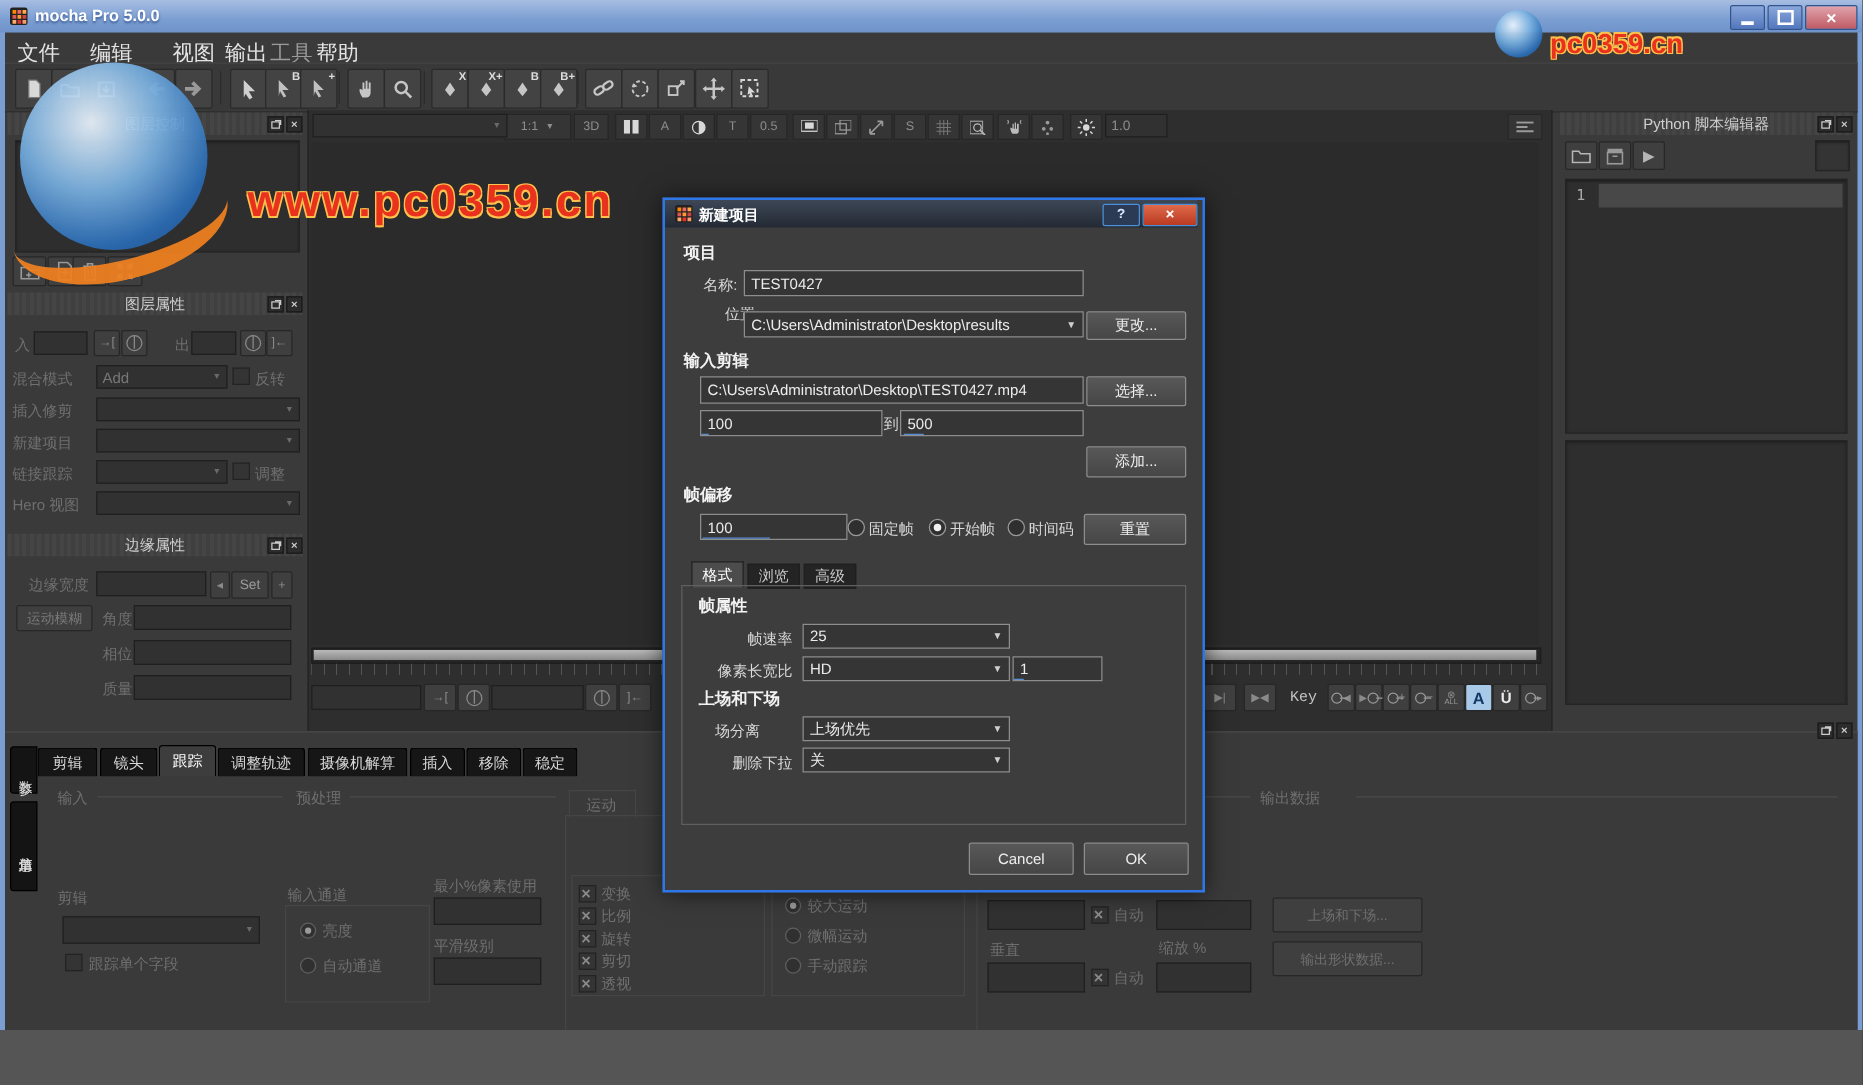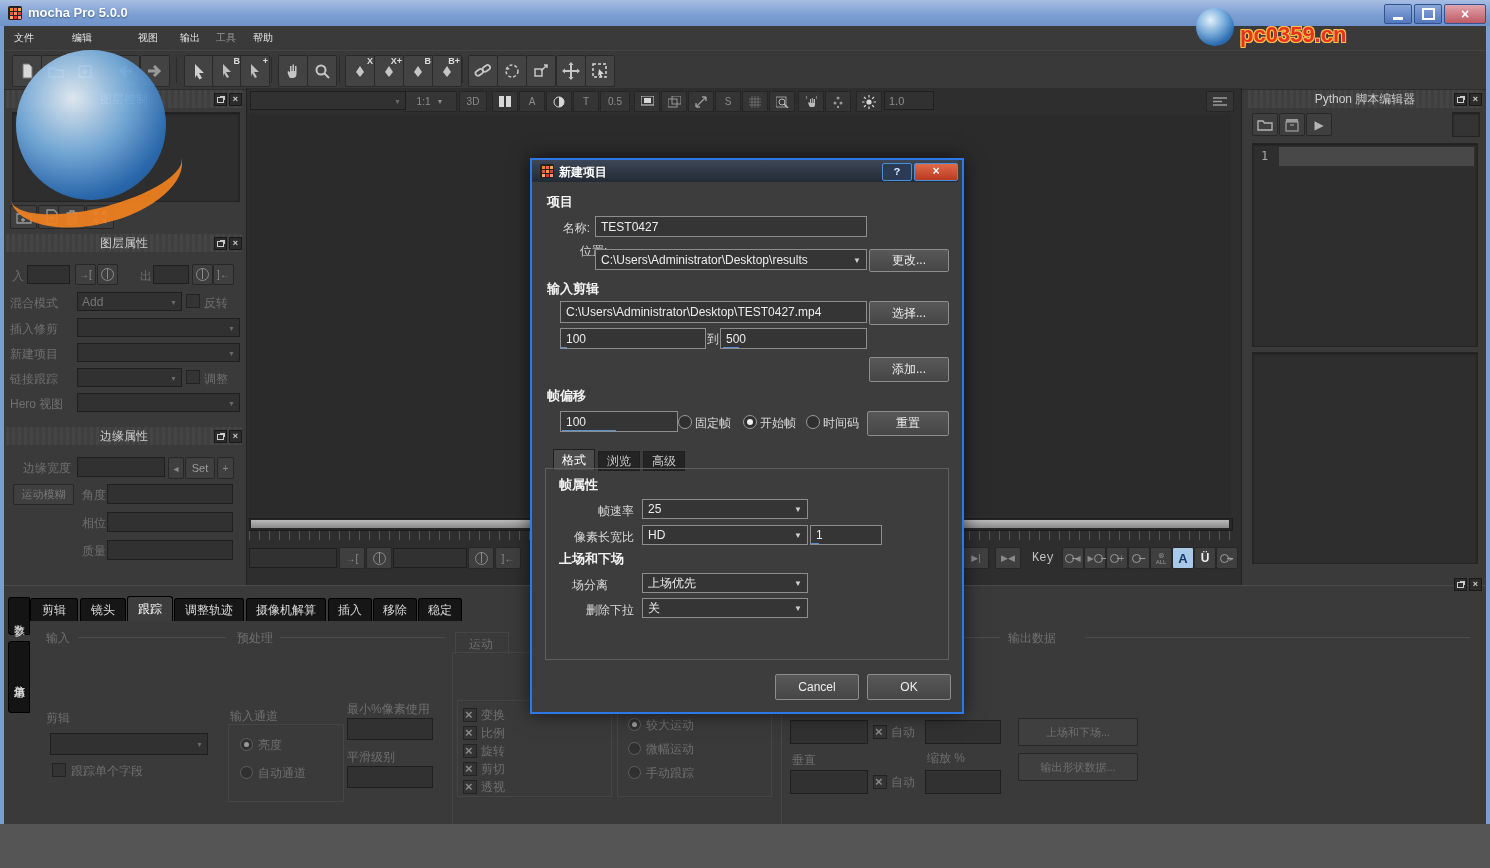--- a/index.html
+++ b/index.html
@@ -12,21 +12,21 @@
   .app-ico::after{content:"";position:absolute;left:2px;top:2px;width:3px;height:3px;background:#f80;
     box-shadow:4px 0 #e66,8px 0 #fa4,0 4px #d55,4px 4px #f93,8px 4px #c44,0 8px #fa6,4px 8px #d33,8px 8px #f96;}
   .wbtn{position:absolute;top:4px;height:18px;border:1px solid #31548f;border-radius:2px;display:flex;align-items:center;justify-content:center;}
   .wbtn.blue{background:linear-gradient(#8aa7da,#5377bd);}
   .wbtn.red{background:linear-gradient(#e0a3ab,#bf5b65);}
   .glyph-min{width:10px;height:3px;background:#fff;margin-top:8px;}
   .glyph-max{width:9px;height:8px;border:2px solid #fff;}
   .glyph-x{color:#fff;font-size:14px;font-weight:bold;line-height:1;}
   #client{position:absolute;left:4px;top:26px;width:1482px;height:836px;background:#3a3a3a;}
   
-  .menu-item{position:absolute;top:31px;color:#e4e4e4;font-size:10px;}
+  .menu-item{position:absolute;top:31px;color:#e4e4e4;font-size:17px;}
   #toolbar{position:absolute;left:4px;top:50px;width:1482px;height:38px;background:#393939;border-top:1px solid #444;border-bottom:1px solid #2c2c2c;}
   .tbtn{position:absolute;top:55px;width:28px;height:30px;background:#434343;border:1px solid #2a2a2a;border-radius:2px;display:flex;align-items:center;justify-content:center;color:#c5c5c5;}
   .tbtn svg{display:block;}
   .tbtn .sup{position:absolute;right:1px;top:0;font-size:9px;font-weight:bold;color:#ddd;}
   .tsep{position:absolute;top:57px;width:1px;height:26px;background:#2b2b2b;}
   
   .hdr{position:absolute;height:18px;background:repeating-linear-gradient(90deg,#454545 0 3px,#3f3f3f 3px 6px);display:flex;align-items:center;}
   .hdr .t{width:100%;text-align:center;color:#cfcfcf;font-size:12px;}
   .hicon{position:absolute;top:3px;width:11px;height:11px;background:#2c2c2c;border:1px solid #191919;color:#cfcfcf;font-size:9px;line-height:10px;text-align:center;}
   .hicon.float::after{content:"";position:absolute;left:2px;top:3px;width:5px;height:4px;border:1px solid #ccc;box-shadow:2px -2px 0 -1px #ccc;}
@@ -591,20 +591,21 @@
   <div class="sbtn" style="left:1018px;top:718px;width:118px;height:26px;font-size:11px;color:#6f6f6f;">
       <span>上场和下场...</span>
     </div>
   <div class="sbtn" style="left:1018px;top:753px;width:118px;height:26px;font-size:11px;color:#6f6f6f;">
       <span>输出形状数据...</span>
     </div>
 
   <div class="abs" style="left:4px;top:852px;width:1482px;height:10px;background:#343434;border-top:1px solid #2a2a2a;"></div>
 
   <div id="wm-logo"></div>
+  <span id="wm-url">www.pc0359.cn</span>
   <div id="wm-corner-logo"></div>
   <span id="wm-corner-text">pc0359.cn</span>
 
   <div id="dialog">
     <div id="dlg-title">
       <span class="app-ico" style="left:8px;top:4px;"></span>
       <span class="abs" style="left:27px;top:4px;color:#fff;font-size:12px;font-weight:bold;">新建项目</span>
       <div class="abs" style="left:350px;top:3px;width:28px;height:16px;background:#2b3b55;border:1px solid #4a90d9;border-radius:2px;color:#d8e8ff;font-size:11px;font-weight:bold;display:flex;align-items:center;justify-content:center;">
           <span>?</span>
         </div>

